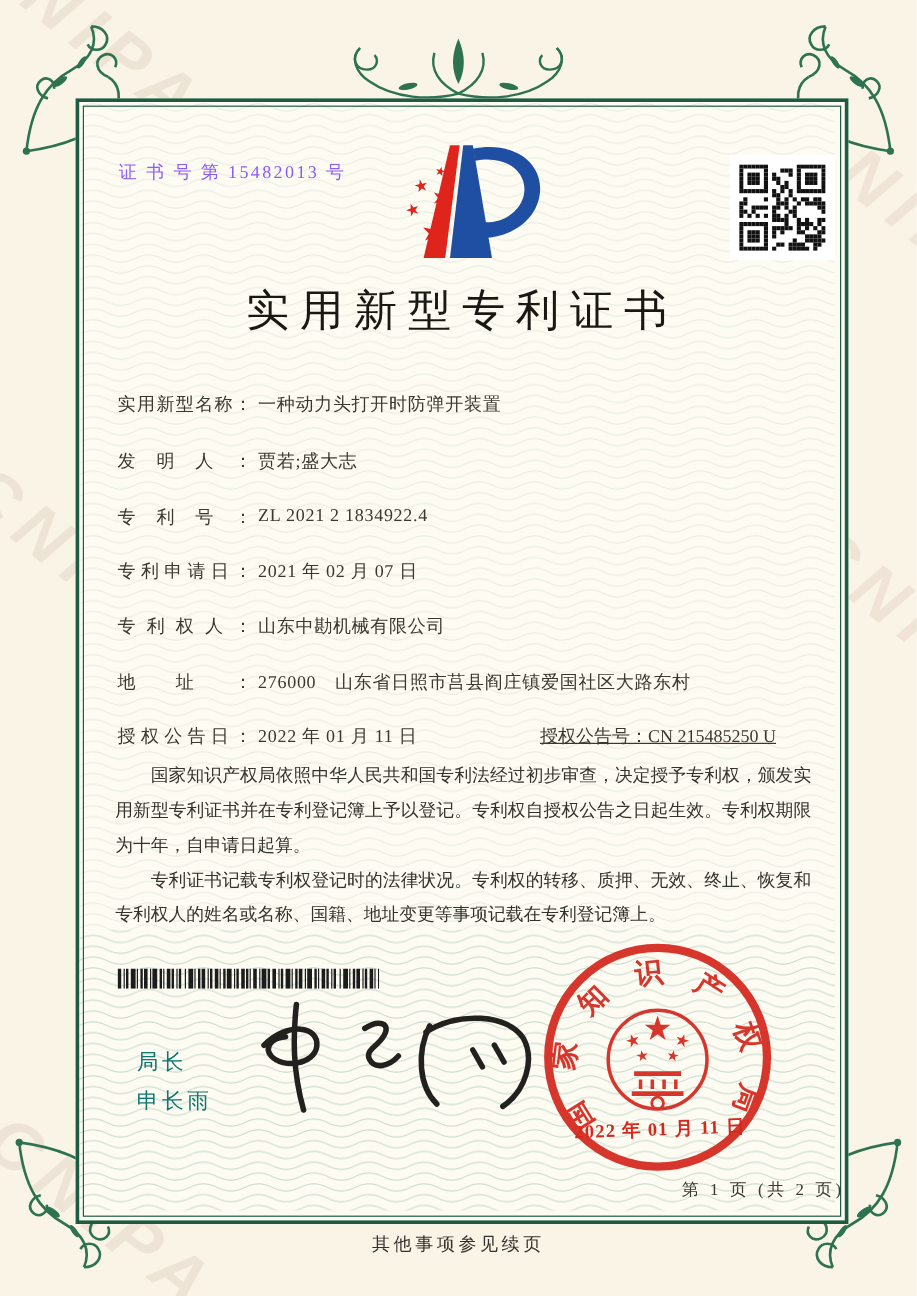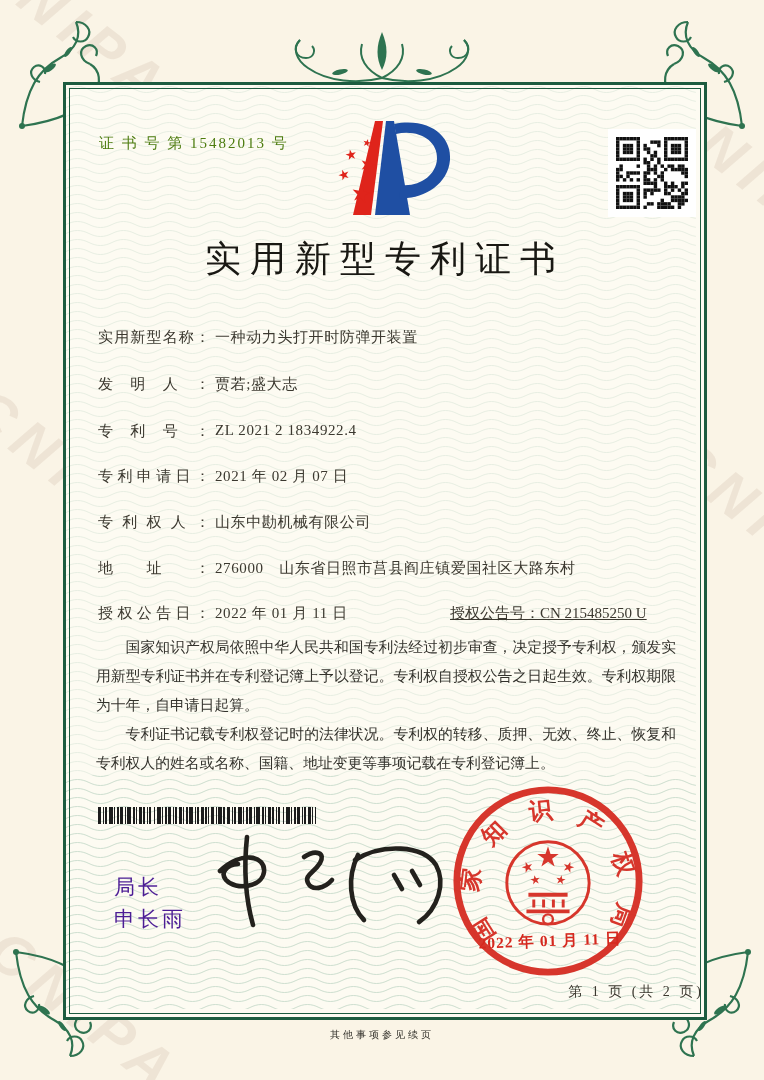--- a/index.html
+++ b/index.html
@@ -15,50 +15,50 @@
 
   
   .orn{position:absolute;z-index:1;}
 
   
   .frame{position:absolute;left:63px;top:82px;width:638px;height:932px;
          border:3px solid #1d5c40;background:#fdfbf2;z-index:2;}
   .frame-inner{position:absolute;inset:3px;border:1px solid #1d5c40;pointer-events:none;}
   .guilloche{position:absolute;inset:0;z-index:0;}
 
-  .cert-no{position:absolute;left:33px;top:49px;font-size:15px;letter-spacing:2px;color:#4d7c0f;z-index:3;}
+  .cert-no{position:absolute;left:33px;top:49px;font-size:15px;letter-spacing:2px;color:#8b5cf6;z-index:3;}
   .logo{position:absolute;left:245px;top:30px;z-index:3;}
   .qr-plate{position:absolute;left:542px;top:44px;width:88px;height:88px;background:#fff;z-index:3;}
   .qr-plate svg{position:absolute;left:8px;top:8px;}
 
   .title{position:absolute;left:0;top:150px;width:100%;text-align:center;font-size:36px;
          font-weight:normal;letter-spacing:9px;color:#191813;z-index:3;}
 
   .row{position:absolute;left:32px;font-size:15px;color:#3b382f;z-index:3;white-space:nowrap;}
   .lbl{display:inline-block;width:112px;text-align:justify;text-align-last:justify;
        vertical-align:top;letter-spacing:0;}
   .val{margin-left:5px;letter-spacing:.6px;}
   .grant-no{position:absolute;left:352px;top:0;text-decoration:underline;}
 
   .paras{position:absolute;left:30px;top:548px;width:580px;font-size:14.8px;line-height:29px;
          color:#33322c;text-align:justify;z-index:3;}
   .paras p{margin:0;text-indent:2em;}
 
   .barcode{position:absolute;left:32px;top:722px;z-index:3;}
-  .official{position:absolute;left:48px;font-size:21px;color:#4c1d95;letter-spacing:3px;z-index:3;}
+  .official{position:absolute;left:48px;font-size:18px;color:#0f766e;letter-spacing:3px;z-index:3;}
   .sig{position:absolute;left:140px;top:742px;z-index:3;}
 
   .seal{position:absolute;left:384px;top:698px;width:196px;height:196px;z-index:4;opacity:.93;}
   .seal-date{position:absolute;left:389px;top:846px;width:190px;text-align:center;
              font-size:15.5px;font-weight:bold;color:#d5281e;letter-spacing:1px;z-index:5;
              transform:rotate(-2deg);}
 
   .page-info{position:absolute;left:0;top:898px;width:100%;text-align:right;font-size:14px;
              letter-spacing:3px;color:#3b382f;z-index:3;}
-  .note{position:absolute;left:0;top:1028px;width:100%;text-align:center;font-size:10px;
+  .note{position:absolute;left:0;top:1028px;width:100%;text-align:center;font-size:15px;
         letter-spacing:3px;color:#33312b;z-index:2;}
 
   #seal-ring text{fill:#d5281e;font-size:24px;font-weight:bold;text-anchor:middle;
                   font-family:"Liberation Serif","DejaVu Serif",serif;}
 </style>
 </head>
 <body>
 
 <div class="page">
 

